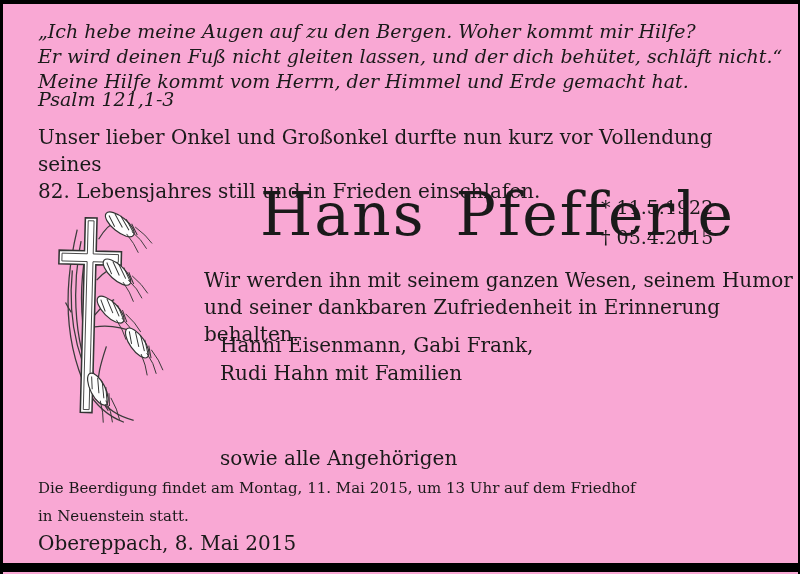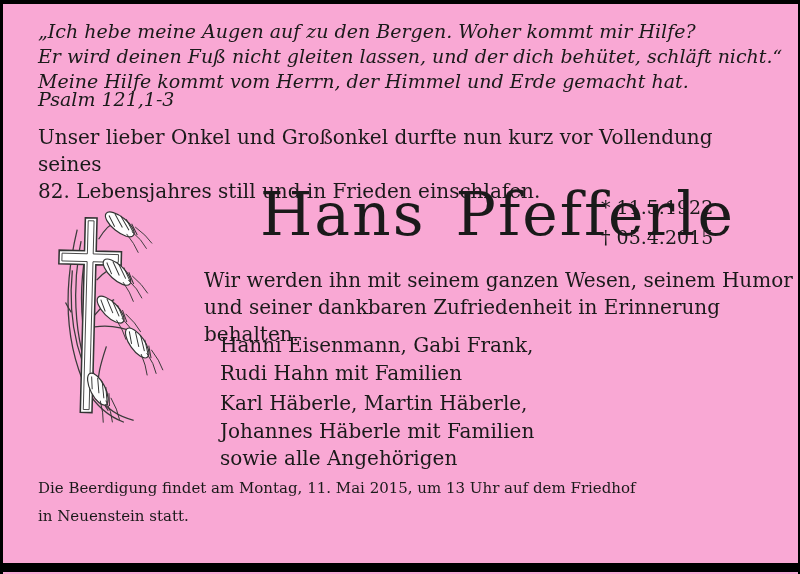--- a/index.html
+++ b/index.html
@@ -107,20 +107,19 @@
       <use href="#gh" transform="translate(80,120) rotate(22)"></use>
       <use href="#gh" transform="translate(42,166) rotate(30)"></use>
     </g>
   </svg>
 
   <div class="abs remembrance ml">Wir werden ihn mit seinem ganzen Wesen, seinem Humor
 und seiner dankbaren Zufriedenheit in Erinnerung behalten.</div>
 
   <div class="abs mourner-group mg1 ml">Hanni Eisenmann, Gabi Frank,
 Rudi Hahn mit Familien</div>
-  <div class="abs mourner-group mg2 ml">Karl Häberle, Martin Häberle,
-Johannes Häberle mit Familien</div>
   <div class="abs mourner-group mg3 ml">sowie alle Angehörigen</div>
 
   <div class="abs funeral ml">Die Beerdigung findet am Montag, 11. Mai 2015, um 13 Uhr auf dem Friedhof
 in Neuenstein statt.</div>
+  <div class="abs place-date">Obereppach, 8. Mai 2015</div>
 
 </div>
 
 </body></html>

